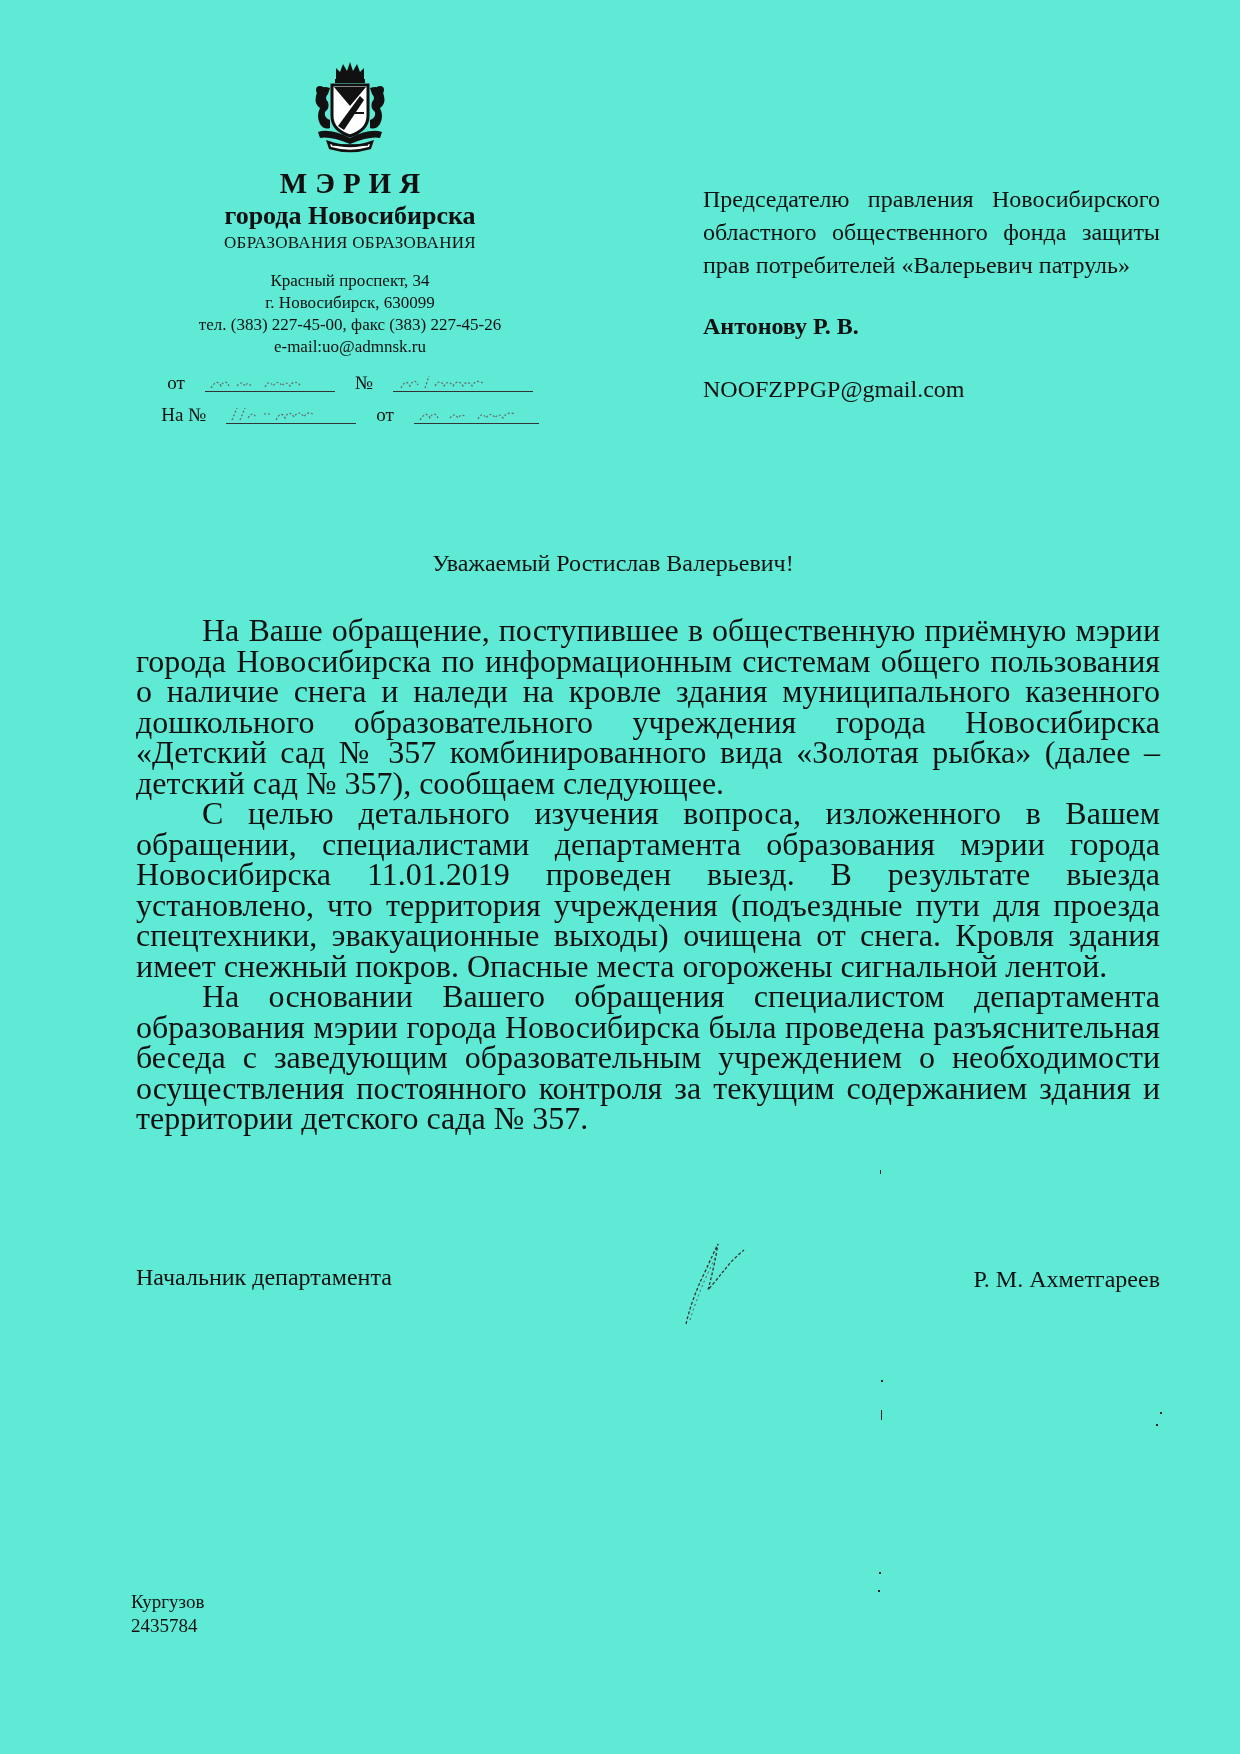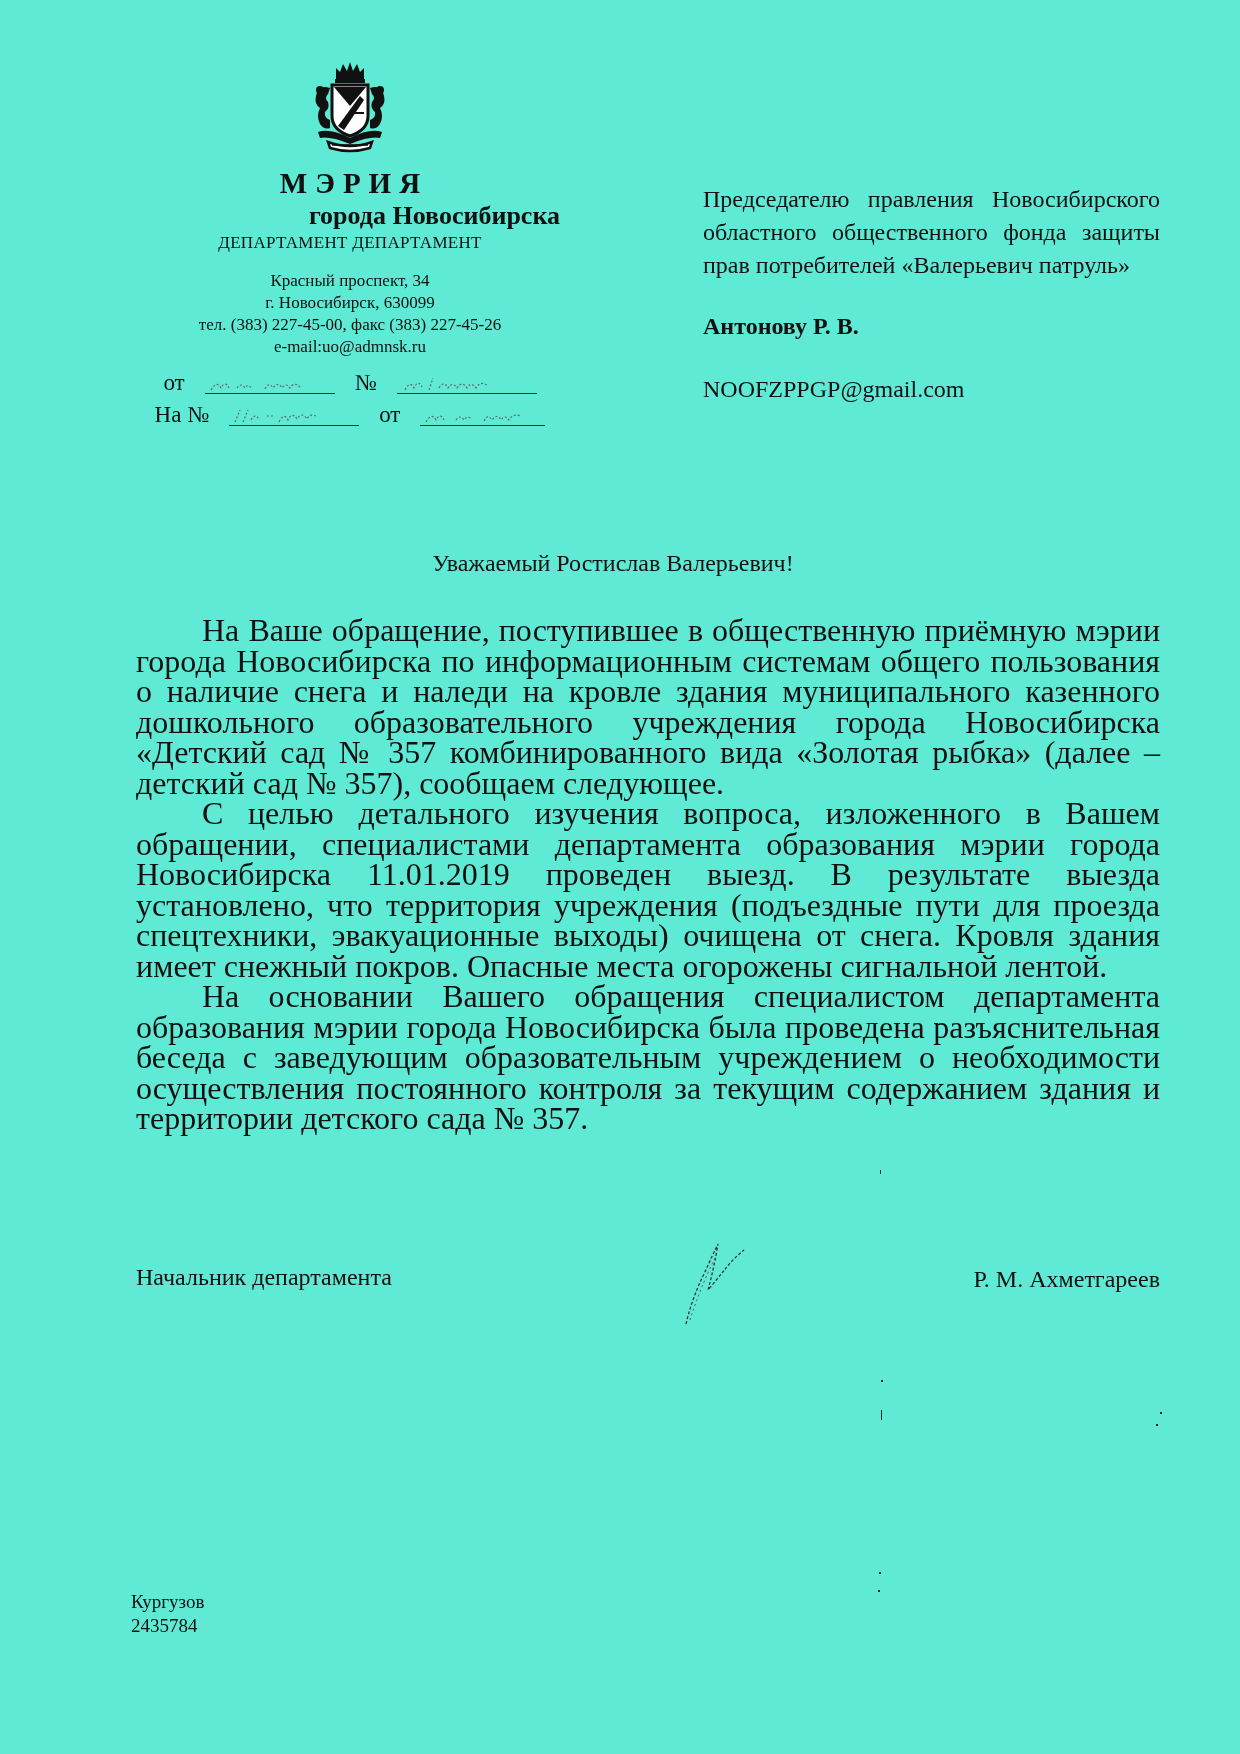--- a/index.html
+++ b/index.html
@@ -37,37 +37,35 @@
       font-weight: bold;
       letter-spacing: 8px;
       line-height: 34px;
       margin-top: 6px;
       padding-left: 8px;
     }
     .org-city {
       font-size: 26px;
       font-weight: bold;
       line-height: 32px;
-      text-align: right;
     }
     .org-dept {
       font-size: 17px;
       line-height: 22px;
       letter-spacing: 0.3px;
     }
     .org-address {
       margin-top: 16px;
       font-size: 17px;
       line-height: 22px;
     }
     .reg-line {
-      font-size: 23px;
+      font-size: 19px;
       line-height: 22px;
       display: flex;
-      align-items: flex-end;
       justify-content: center;
       gap: 20px;
       margin-top: 10px;
     }
     .reg-line .label { white-space: nowrap; }
     .reg-line .field {
       display: inline-block;
       border-bottom: 1px solid #333;
       height: 20px;
       position: relative;
@@ -194,21 +192,21 @@
 
       <path d="M70 30 Q82 26 84 38 Q86 46 80 50 Q84 58 80 66 Q76 72 70 70 L70 62 Q76 60 75 54 Q70 50 72 44 Q76 40 72 36 Z" fill="#111"></path>
       <circle cx="80" cy="32" r="4" fill="#111"></circle>
 
       <path d="M18 74 Q30 70 50 80 Q70 70 82 74 L80 80 Q70 78 50 86 Q30 78 20 80 Z" fill="#111"></path>
       <path d="M28 84 Q50 92 72 84 L70 90 Q50 96 30 90 Z" fill="#fff" stroke="#111" stroke-width="2.5"></path>
       <path d="M32 87 L68 87" stroke="#111" stroke-width="1.5"></path>
     </svg>
     <div class="org-title">МЭРИЯ</div>
     <div class="org-city">города Новосибирска</div>
-    <div class="org-dept">ДЕПАРТАМЕНТ ДЕПАРТАМЕНТ</div>
+    <div class="org-dept">ОБРАЗОВАНИЯ ОБРАЗОВАНИЯ</div>
     <div class="org-address">
       <div>Красный проспект, 34</div>
       <div>г. Новосибирск, 630099</div>
       <div>тел. (383) 227-45-00, факс (383) 227-45-26</div>
       <div>e-mail:uo@admnsk.ru</div>
     </div>
 
     <div class="reg-line" style="margin-top:14px;">
       <span class="label">от</span>
       <span class="field w1">

